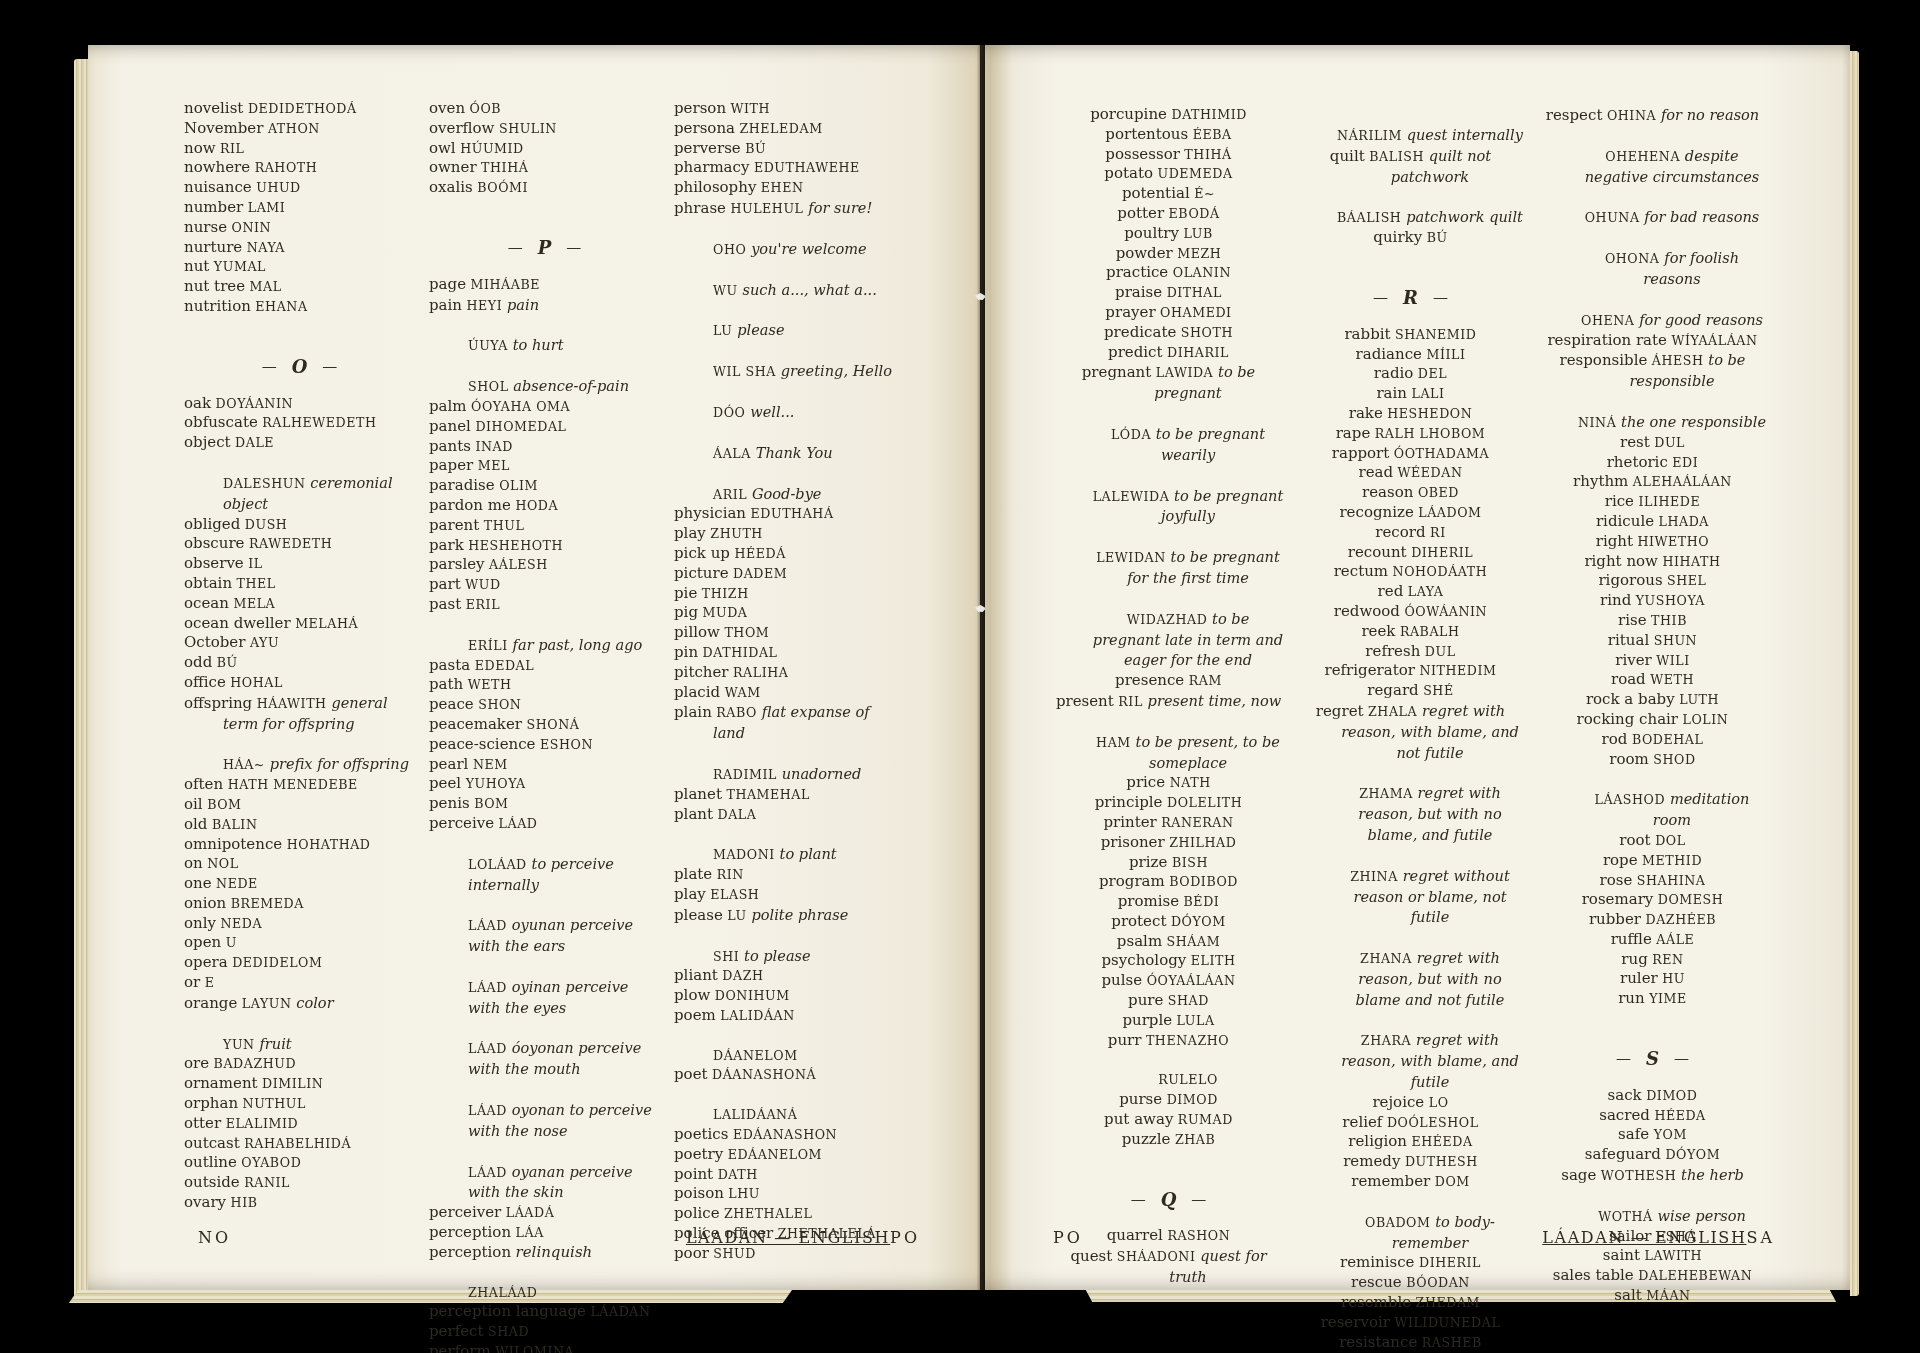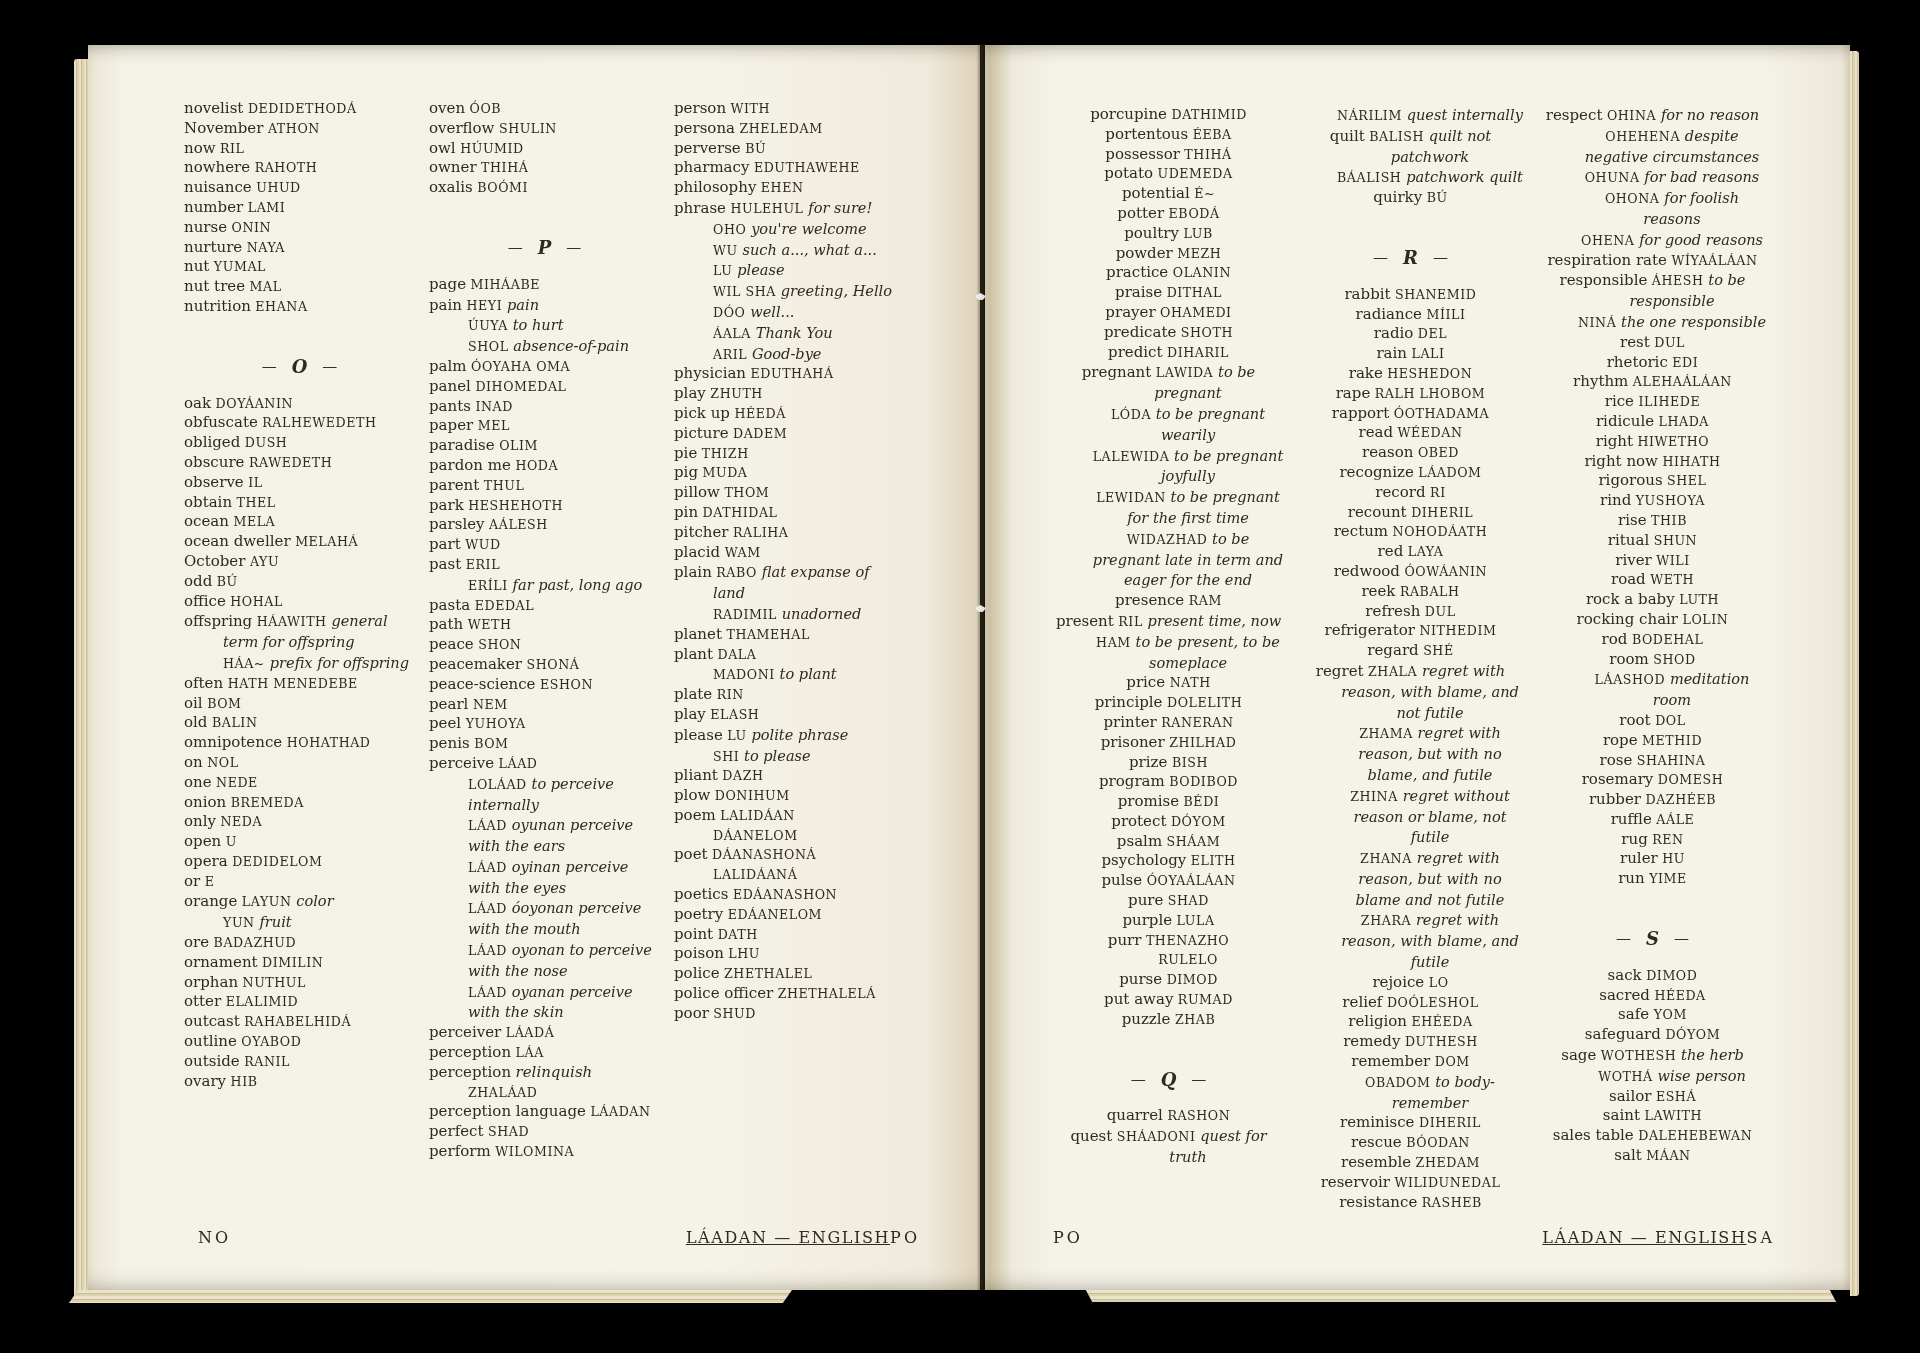--- a/index.html
+++ b/index.html
@@ -43,21 +43,21 @@
   .stitch{ position:absolute; left:-2px; width:11px; height:7px; background:#eff0ee;
     clip-path:polygon(0 40%,50% 0,100% 45%,70% 100%,30% 95%); opacity:.95; }
   .stitch.s1{ top:248px; } .stitch.s2{ top:560px; }
 
   .content{ position:absolute; top:54px; display:flex; }
   .page-left .content{ left:96px; gap:14px; }
   .page-right .content{ left:68px; top:60px; gap:11px;text-align:center; }
   .col{ width:231px; font-size:15px; line-height:19.8px; }
 
   .entry{ padding-left:2.6em; text-indent:-2.6em; }
-  .sense{ display:block; text-indent:0; }
+  .sense{ display:block; text-indent:0;margin-top:20px; }
   .hw{ padding-right:.3em; }
   .hwi{ font-style:italic; padding-right:.3em; }
   .term{ font-size:.84em; letter-spacing:.045em; }
   .gloss{ font-style:italic; font-size:.97em; }
 
   .section{ display:flex; justify-content:center; align-items:center; gap:15px;
     margin:40px 0 17px; }
   .section .dash{ letter-spacing:0; }
   .section .letter{ font-weight:700; font-size:18px; font-style:italic; }
 
@@ -88,20 +88,21 @@
           <div class="entry"><span class="hw">nut</span><span class="term">YUMAL</span></div>
           <div class="entry"><span class="hw">nut tree</span><span class="term">MAL</span></div>
           <div class="entry"><span class="hw">nutrition</span><span class="term">EHANA</span></div>
           <div class="section">
             <span class="dash">—</span>
             <span class="letter">O</span>
             <span class="dash">—</span>
           </div>
           <div class="entry"><span class="hw">oak</span><span class="term">DOYÁANIN</span></div>
           <div class="entry"><span class="hw">obfuscate</span><span class="term">RALHEWEDETH</span></div>
+          <div class="entry"><span class="hw">object</span><span class="term">DALE</span><div class="sense"><span class="term">DALESHUN</span> <span class="gloss">ceremonial object</span></div></div>
           <div class="entry"><span class="hw">obliged</span><span class="term">DUSH</span></div>
           <div class="entry"><span class="hw">obscure</span><span class="term">RAWEDETH</span></div>
           <div class="entry"><span class="hw">observe</span><span class="term">IL</span></div>
           <div class="entry"><span class="hw">obtain</span><span class="term">THEL</span></div>
           <div class="entry"><span class="hw">ocean</span><span class="term">MELA</span></div>
           <div class="entry"><span class="hw">ocean dweller</span><span class="term">MELAHÁ</span></div>
           <div class="entry"><span class="hw">October</span><span class="term">AYU</span></div>
           <div class="entry"><span class="hw">odd</span><span class="term">BÚ</span></div>
           <div class="entry"><span class="hw">office</span><span class="term">HOHAL</span></div>
           <div class="entry"><span class="hw">offspring</span><span class="term">HÁAWITH</span> <span class="gloss">general term for offspring</span><div class="sense"><span class="term">HÁA~</span> <span class="gloss">prefix for offspring</span></div></div>

